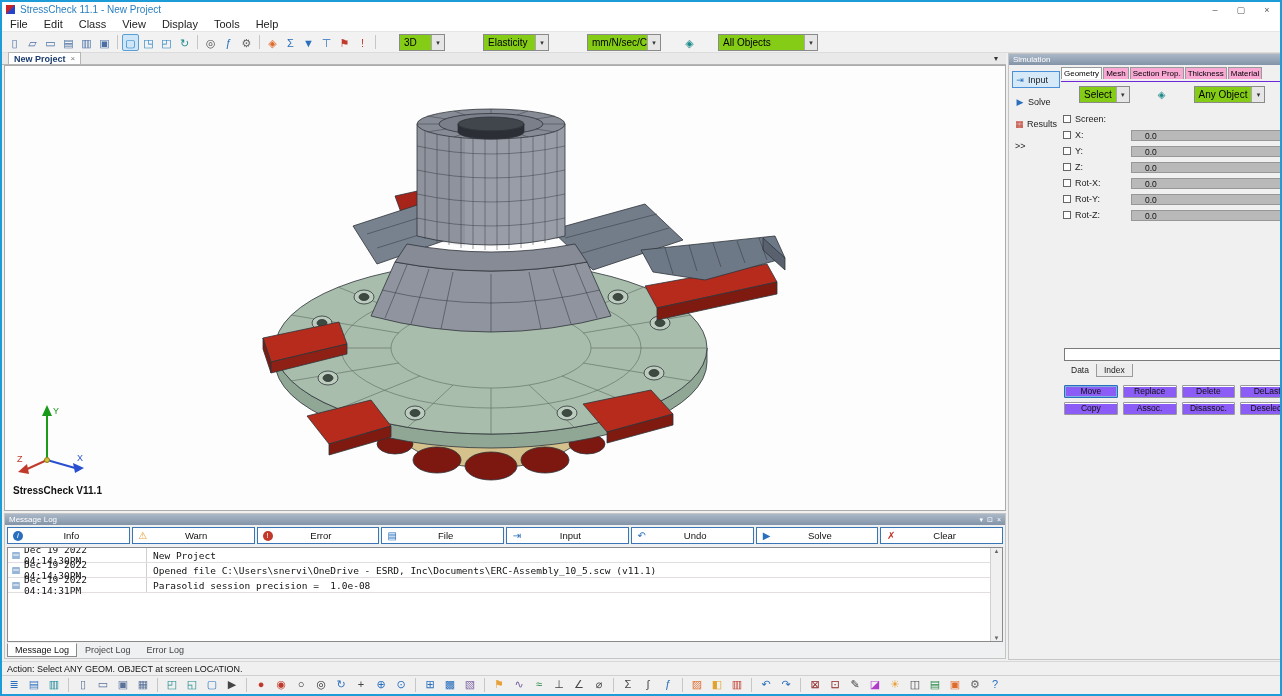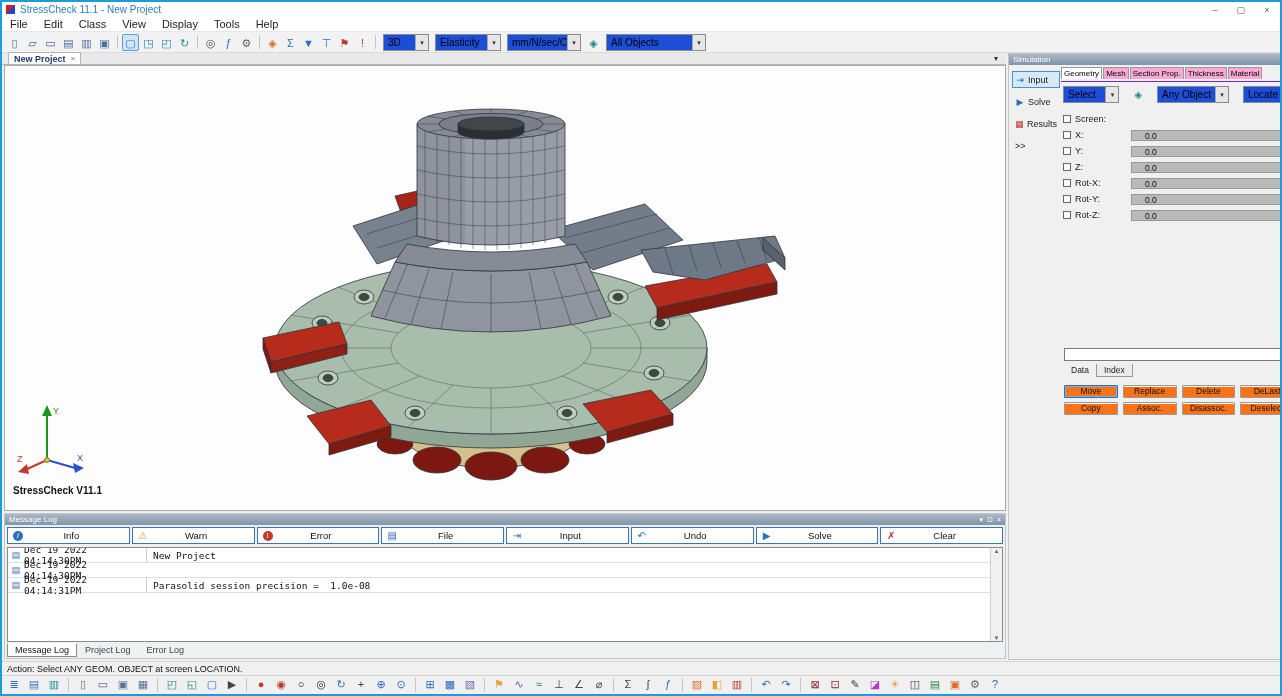--- a/index.html
+++ b/index.html
@@ -14,21 +14,21 @@
   .wbtn{width:26px;text-align:center;font-size:9px;color:#555;line-height:14px;}
   
   .menubar{position:absolute;left:0;top:15px;width:100%;height:15px;background:#fff;display:flex;align-items:center;border-bottom:1px solid #e6e6e6;}
   .menu-item{font-size:11px;padding:0 8px;color:#222;}
   
   .toolbar{position:absolute;left:0;top:30px;width:100%;height:21px;background:#f2f2f2;border-bottom:1px solid #dcdcdc;display:flex;align-items:center;padding:0 4px;gap:2px;}
   .icon-strip{display:flex;align-items:center;gap:1px;}
   .tb-icon{display:inline-block;width:17px;height:17px;line-height:16px;text-align:center;font-size:11px;border:1px solid transparent;border-radius:2px;}
   .tb-icon.active{background:#cfe6f8;border-color:#5a9fd4;}
   .tb-sep{display:inline-block;width:1px;height:14px;background:#c6c6c6;margin:0 3px;}
-  .select{display:inline-flex;align-items:center;height:17px;background:#1d4ed8;border:1px solid #8a8a8a;font-size:10px;margin:0 2px;}
+  .select{display:inline-flex;align-items:center;height:17px;background:#84cc16;border:1px solid #8a8a8a;font-size:10px;margin:0 18px;}
   .sel-txt{flex:1;padding:0 4px;white-space:nowrap;overflow:hidden;}
   .sel-arr{width:13px;align-self:stretch;background:#e6e6e6;border-left:1px solid #a8a8a8;font-size:7px;line-height:15px;text-align:center;color:#333;}
   .w46{width:46px}.w66{width:66px}.w74{width:74px}.w100{width:100px}
   .w62{width:62px}.w76{width:76px}.w56{width:56px}
   
   .tabstrip{position:absolute;left:0;top:51px;width:1004px;height:12px;background:#e9e9e9;border-bottom:1px solid #b5b5b5;display:flex;align-items:flex-end;}
   .vtab{height:12px;background:#fff;border:1px solid #b5b5b5;border-bottom:none;display:flex;align-items:center;padding:0 5px;margin-left:6px;font-size:9px;font-weight:bold;color:#1a3c6e;}
   .vtab-x{margin-left:5px;color:#777;font-size:8px;font-weight:normal;}
   .ts-chevron{position:absolute;right:8px;top:1px;font-size:8px;color:#333;}
   
@@ -57,21 +57,21 @@
   .coord-rows{margin-top:8px;}
   .coord-row{display:flex;align-items:center;height:16px;font-size:9px;color:#222;}
   .cbx{width:8px;height:8px;border:1px solid #666;background:#fff;margin:0 4px 0 2px;flex:none;}
   .coord-label{width:56px;}
   .coord-val{flex:1;height:11px;background:#b9b9b9;border:1px solid #979797;font-size:8.5px;line-height:10px;padding-left:13px;color:#111;margin-right:8px;}
   .sim-input{position:absolute;left:55px;right:7px;top:294px;height:13px;background:#fff;border:1px solid #7a7a7a;font-size:9px;}
   .data-tabs{position:absolute;left:55px;top:310px;display:flex;font-size:8.5px;color:#222;}
   .dtab-data{padding:1px 7px;}
   .dtab-index{padding:1px 7px;border:1px solid #9a9a9a;border-top:none;background:#ececec;}
   .action-grid{position:absolute;left:55px;right:7px;top:331px;display:grid;grid-template-columns:repeat(4,1fr);gap:4px 5px;}
-  .act-btn{height:13px;font-size:8.5px;line-height:11px;text-align:center;background:#f97316;border:1px solid #9a9a9a;border-radius:1px;box-shadow:inset 0 1px 0 #fff;color:#111;}
+  .act-btn{height:13px;font-size:8.5px;line-height:11px;text-align:center;background:#8b5cf6;border:1px solid #9a9a9a;border-radius:1px;box-shadow:inset 0 1px 0 #fff;color:#111;}
   .act-btn.primary{border:1px solid #2a6fbd;box-shadow:inset 0 0 0 1px #7fb0de;}
   
   .log-panel{position:absolute;left:2px;top:511px;width:1002px;height:146px;background:#eef0f2;border:1px solid #c5c5c5;}
   .log-btnrow{position:absolute;left:2px;right:2px;top:13px;display:flex;gap:2px;}
   .log-btn{flex:1;height:17px;background:#fff;border:1px solid #3a76b5;display:flex;align-items:center;font-size:9.5px;color:#111;}
   .lb-ico{width:20px;text-align:center;font-size:10px;color:#2a6fbd;flex:none;}
   .lb-label{flex:1;text-align:center;padding-right:14px;}
   .lb-info .lb-ico,.lb-error .lb-ico{width:10px;height:10px;line-height:10px;border-radius:50%;font-size:8px;color:#fff;margin:0 5px;}
   .lb-info .lb-ico{background:#2a6fbd;font-style:italic;}
   .lb-error .lb-ico{background:#c0392b;}
@@ -435,20 +435,21 @@
     </div>
     <div class="log-table">
       <div class="log-row">
         <span class="lr-ico">▤</span>
         <span class="lr-ts">Dec 19 2022 04:14:30PM</span>
         <span class="lr-msg">New Project</span>
       </div>
       <div class="log-row">
         <span class="lr-ico">▤</span>
         <span class="lr-ts">Dec 19 2022 04:14:30PM</span>
+        <span class="lr-msg">Opened file C:\Users\snervi\OneDrive - ESRD, Inc\Documents\ERC-Assembly_10_5.scw (v11.1)</span>
       </div>
       <div class="log-row">
         <span class="lr-ico">▤</span>
         <span class="lr-ts">Dec 19 2022 04:14:31PM</span>
         <span class="lr-msg">Parasolid session precision =  1.0e-08</span>
       </div>
       <div class="log-scroll">
         <span>▲</span>
         <span>▼</span>
       </div>

